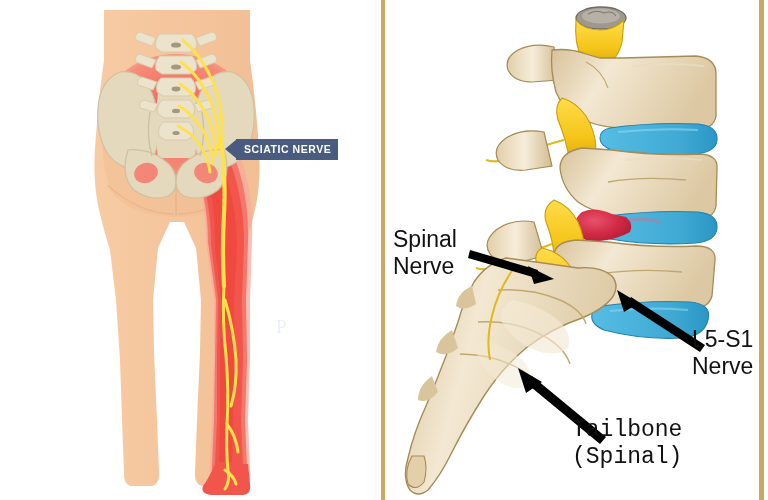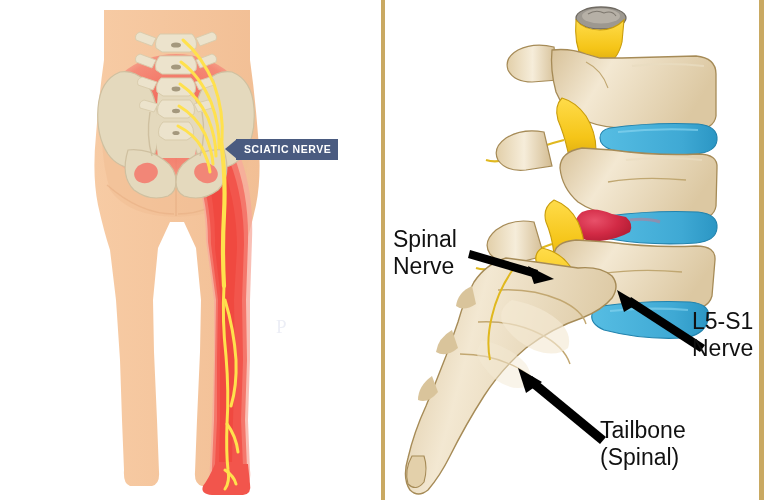--- a/index.html
+++ b/index.html
@@ -56,22 +56,22 @@
   .anno{
     position:absolute;
     color:#111111;
     font-size:23px;
     line-height:1.17;
     font-family:"Liberation Sans", sans-serif;
     white-space:nowrap;
     z-index:7;
   }
   #label-spinal-nerve{left:393px;top:226px;}
-  #label-l5s1-disc{left:692px;top:308px;}
-  #label-tailbone{left:600px;top:417px;}
+  #label-l5s1-disc{left:692px;top:326px;}
+  #label-tailbone{left:572px;top:417px;font-family:Liberation Mono, monospace;}
 
   .watermark{
     position:absolute;left:276px;top:316px;
     font-size:19px;color:#eceef6;
     font-family:"Liberation Serif", serif;
     z-index:2;
   }
 </style>
 </head>
 <body>

